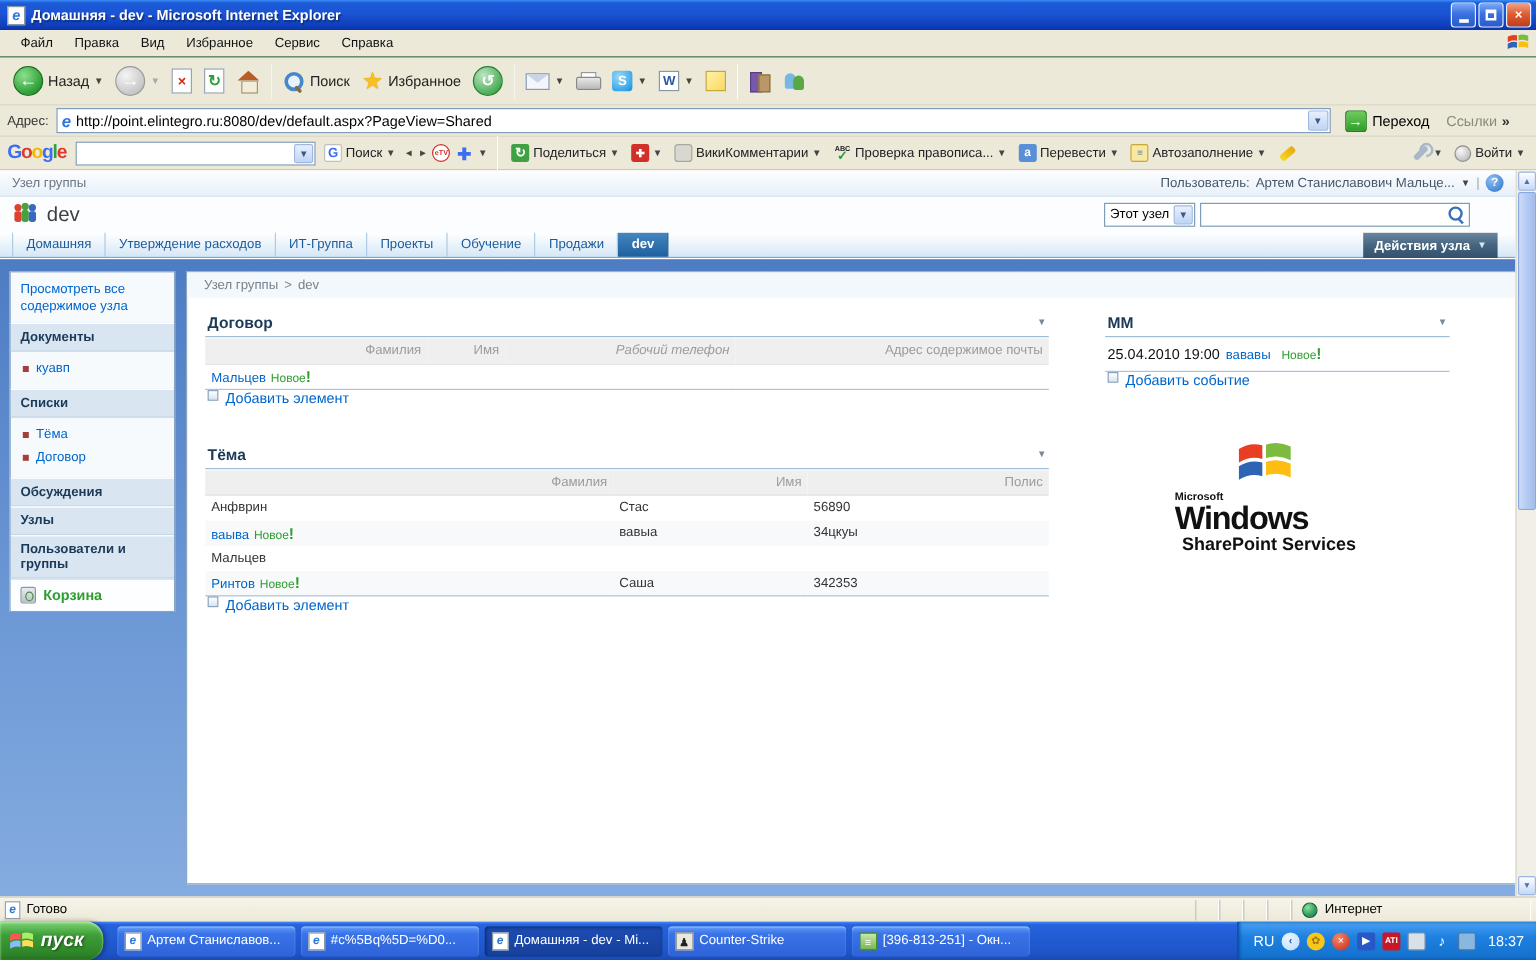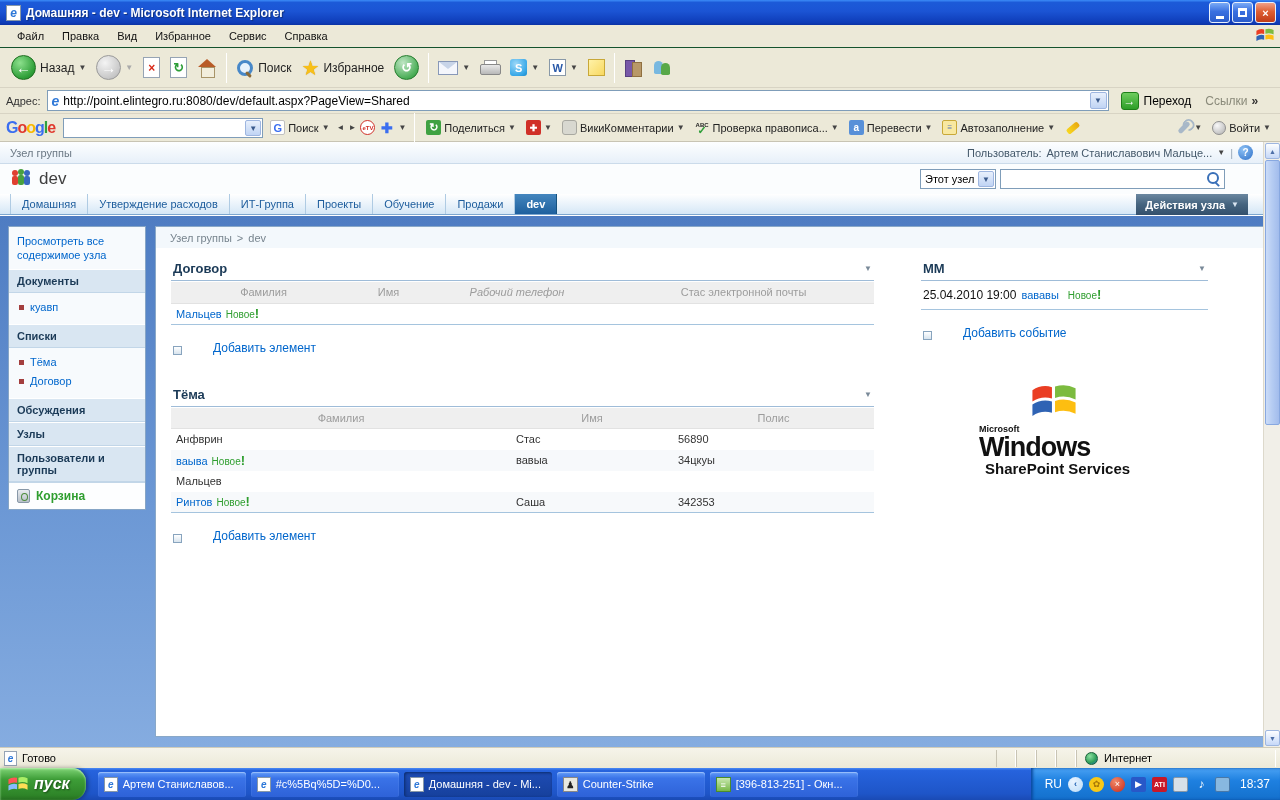--- a/index.html
+++ b/index.html
@@ -171,30 +171,30 @@
   
   .main { position:absolute; left:155px; top:10px; width:1108px; height:511px; background:#fff; border:1px solid #89A8C8; border-right:none; }
   .crumb { height:21px; background:#F3F8FC; display:flex; align-items:center; gap:5px; padding-left:14px; color:#77848E; }
   .crumb .root { color:#77848E; }
   .leftcol { position:absolute; left:15px; top:32px; width:703px; }
   .rightcol { position:absolute; left:765px; top:32px; width:287px; }
   .sec-title { position:relative; font-size:13px; font-weight:bold; color:#1B3A57;
     border-bottom:1px solid #9FBCD8; padding:2px 14px 4px 2px; }
   .sec-title .wpdd { position:absolute; right:2px; top:5px; color:#7A8A99; font-size:8px; font-weight:normal; }
   table { width:100%; border-collapse:collapse; table-layout:fixed; font-size:11px; margin-top:1px; }
-  th { background:#EFEFEF; color:#9C9C9C; font-weight:normal; text-align:center; height:21px; padding:0 5px; border-bottom:1px solid #E2E2E2; }
+  th { background:#EFEFEF; color:#9C9C9C; font-weight:normal; text-align:right; height:21px; padding:0 5px; border-bottom:1px solid #E2E2E2; }
   td { height:21px; padding:0 5px; color:#333; }
   tr.alt td { background:#F7F9FB; }
   tr.lastrow td { border-bottom:1px solid #A5C4DE; }
   .dg th:nth-child(1){width:185px;} .dg th:nth-child(2){width:65px;} .dg th:nth-child(3){width:192px;font-style:italic;}
   .tm th:nth-child(1){width:340px;} .tm th:nth-child(2){width:162px;}
   .lnk { color:#0066CC; }
   .new { color:#2F9E2F; font-size:10px; margin-left:4px; }
   .new b { font-size:13px; font-weight:bold; }
-  .addlink { display:flex; align-items:flex-end; margin:16px 0 0 2px; color:#0066CC; font-size:12px;gap:25px; }
+  .addlink { display:flex; align-items:flex-start; margin:0 0 0 2px; color:#0066CC; font-size:12px; }
   .add-icon { width:9px; height:9px; border:1px solid #88A4BE; background:linear-gradient(#FFFFFF,#D8E4EE); margin-right:6px; }
   .sect-gap { height:30px; }
   .mm-event { display:flex; align-items:baseline; gap:5px; padding:6px 2px 7px; border-bottom:1px solid #A5C4DE; }
   .mm-date { color:#111; font-size:12px; }
 
   .wss-logo { margin-top:42px; padding-left:58px; }
   .wss-flag { margin-left:52px; }
   .wss-ms { font-size:9px; font-weight:bold; color:#111; margin-top:2px; }
   .wss-win { font-size:27px; font-weight:bold; color:#111; letter-spacing:-1px; line-height:26px; }
   .wss-svc { font-size:15px; font-weight:bold; color:#111; margin-left:6px; }
@@ -519,21 +519,21 @@
               <div class="sec-title">
                 <span>Договор</span>
                 <span class="wpdd">▼</span>
               </div>
               <table class="dg">
                 <thead>
                     <tr>
                   <th>Фамилия</th>
                   <th>Имя</th>
                   <th>Рабочий телефон</th>
-                  <th>Стас электронной почты</th>
+                  <th>Адрес содержимое почты</th>
                 </tr>
                   </thead>
                 <tbody>
                   <tr class="lastrow">
                     <td><span class="lnk">Мальцев</span><span class="new"><span>Новое</span><b>!</b></span></td>
                     <td></td>
                       <td></td>
                       <td></td>
                   </tr>
                 </tbody>

